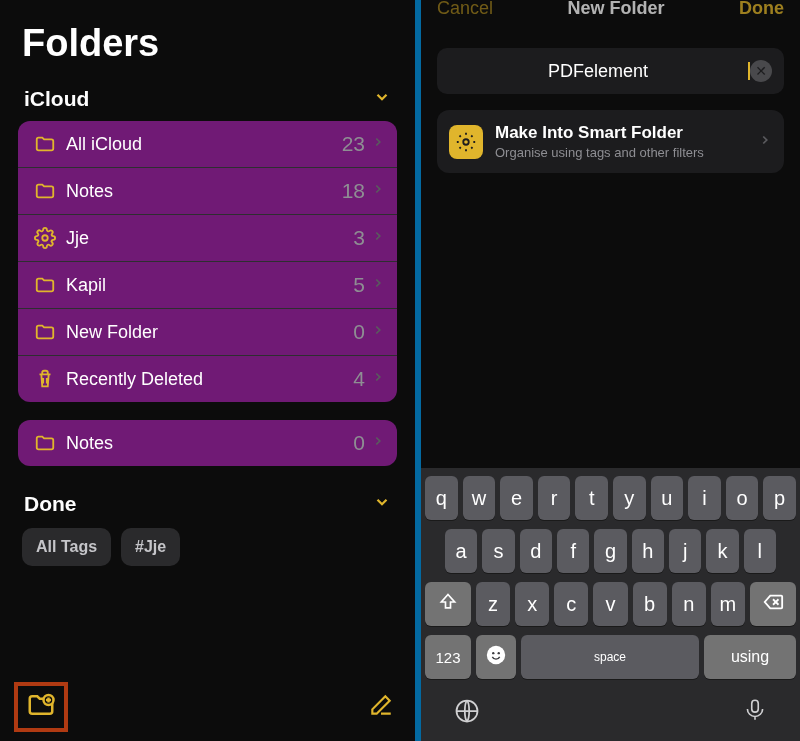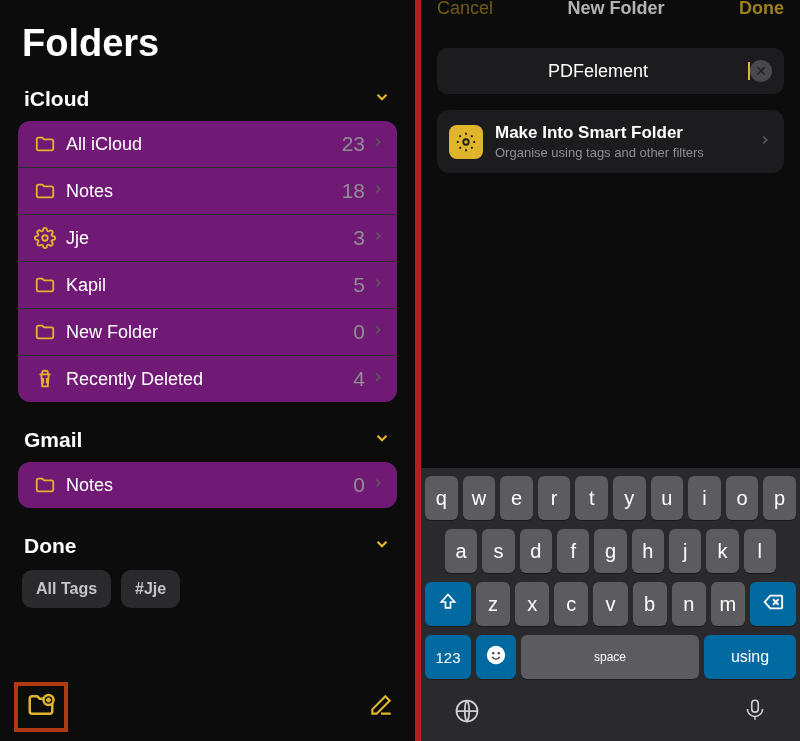--- a/index.html
+++ b/index.html
@@ -13,21 +13,21 @@
   }
   .phone {
     flex: 1;
     background: #0c0c0c;
     color: #fff;
     position: relative;
     display: flex;
     flex-direction: column;
   }
   .phone.left {
-    border-right: 6px solid #b91c1c;
+    border-right: 6px solid #0369a1;
     padding: 18px 18px 0 18px;
   }
   .phone.right {
     padding: 0;
   }
   
   .title {
     font-size: 38px;
     font-weight: 800;
     margin: 4px 0 14px 4px;
@@ -175,21 +175,21 @@
     color:#fff;
     font-size:20px;
     border-radius:6px;
     height:44px;
     flex:1;
     display:flex;align-items:center;justify-content:center;
     box-shadow: 0 1px 0 #1a1a1a;
     cursor:pointer;
   }
   .kbd-row.r2 { padding: 0 20px; }
-  .key.util { background:#0369a1; }
+  .key.util { background:#737373; }
   .key.shift, .key.del { flex: 0 0 46px; }
   .kbd-row.r4 { margin-bottom: 10px; }
   .kbd-row.r4 .key.num { flex:0 0 46px; font-size:15px; }
   .kbd-row.r4 .key.emoji { flex:0 0 40px; }
   .kbd-row.r4 .key.space { flex:1; font-size:12px; }
   .kbd-row.r4 .key.return { flex:0 0 92px; font-size:16px; }
   .kbd-bottom {
     display:flex; justify-content:space-between;
     padding: 8px 28px 6px 28px;
   }
@@ -278,28 +278,20 @@
           </svg>
         </span>
       <span class="name">Recently Deleted</span>
       <span class="count">4</span>
       <span class="chev-r"><svg width="14" height="14" viewBox="0 0 24 24" fill="none" stroke-width="3">
             <polyline points="9 6 15 12 9 18"></polyline>
           </svg></span>
     </div>
   </div>
 
-  <div class="sec-header">
-    <div class="label">Gmail</div>
-    <span class="chev-down">
-      <svg width="18" height="18" viewBox="0 0 24 24" fill="none" stroke-width="3">
-          <polyline points="6 9 12 15 18 9"></polyline>
-        </svg>
-    </span>
-  </div>
   <div class="group">
     <div class="row">
       <span class="ico">
           <svg width="22" height="22" viewBox="0 0 24 24" fill="none" stroke-width="2">
             <path d="M3 7a2 2 0 0 1 2-2h4l2 2h8a2 2 0 0 1 2 2v8a2 2 0 0 1-2 2H5a2 2 0 0 1-2-2V7z"></path>
           </svg>
         </span>
       <span class="name">Notes</span>
       <span class="count">0</span>
       <span class="chev-r"><svg width="14" height="14" viewBox="0 0 24 24" fill="none" stroke-width="3">

